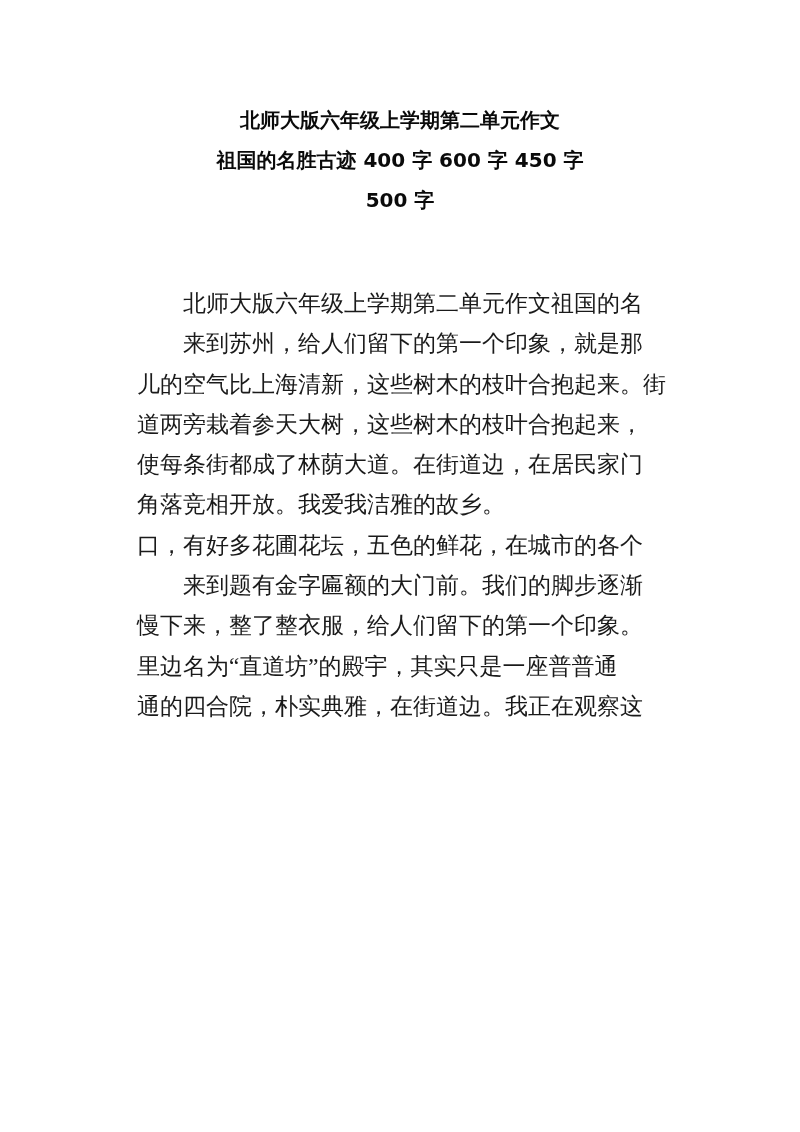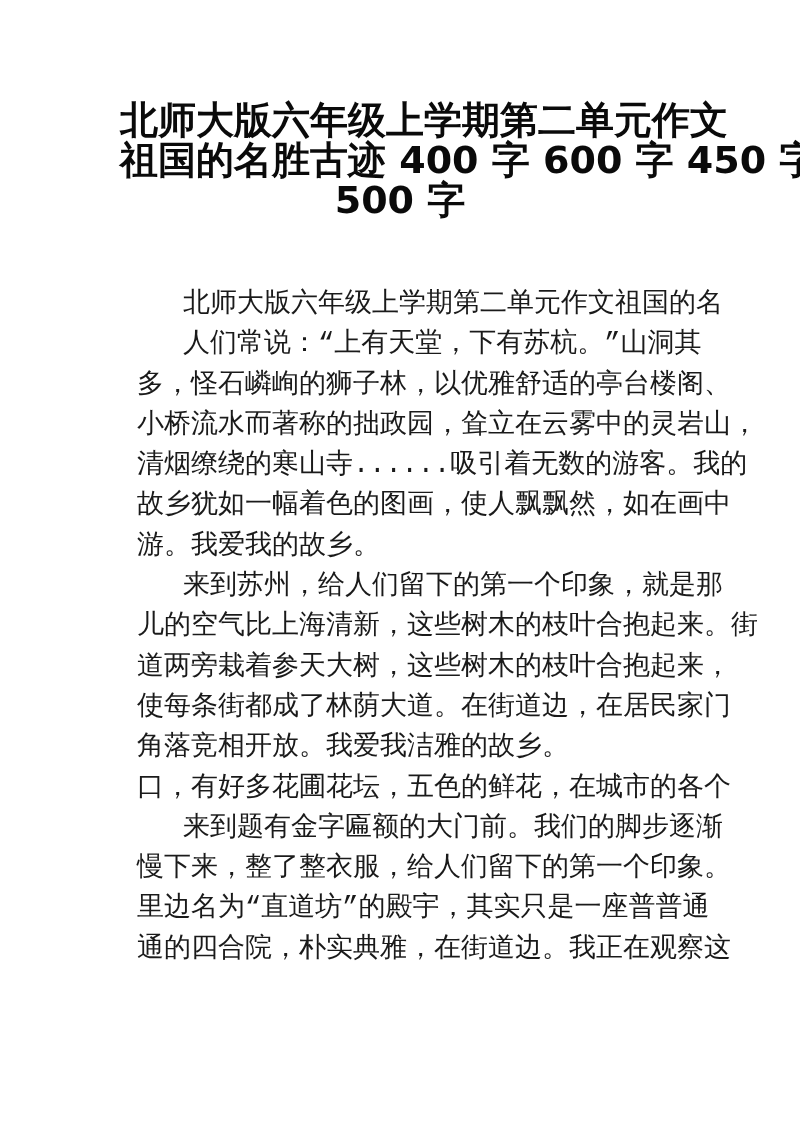--- a/index.html
+++ b/index.html
@@ -23,36 +23,36 @@
       background: #ffffff;
     }
     .title {
       position: absolute;
       left: 120px;
       top: 100px;
       width: 560px;
       text-align: center;
       font-family: "DejaVu Sans", sans-serif;
       font-weight: bold;
-      font-size: 38px;
+      font-size: 20px;
       line-height: 40px;
       color: #0a0a0a;
       letter-spacing: 0px;
     }
     .title .tline {
       display: block;
       white-space: nowrap;
     }
     .body-text {
       position: absolute;
       left: 137px;
       top: 284px;
       width: 560px;
-      font-family: Liberation Mono, monospace;
-      font-size: 27px;
+      font-family: Liberation Serif, serif;
+      font-size: 23px;
       line-height: 40.3px;
       color: #1a1a1a;
     }
     .body-text .line {
       display: block;
       white-space: nowrap;
       height: 40.3px;
     }
     .body-text .indent {
       padding-left: 46px;
@@ -68,28 +68,20 @@
     <span class="tline">祖国的名胜古迹 400 字 600 字 450 字</span>
     <span class="tline">500 字</span>
   </div>
 
   <div class="body-text">
 
     <div>
       <span class="line indent">北师大版六年级上学期第二单元作文祖国的名</span>
     </div>
 
-    <div>
-      <span class="line indent">人们常说：“上有天堂，下有苏杭。”山洞其</span>
-      <span class="line">多，怪石嶙峋的狮子林，以优雅舒适的亭台楼阁、</span>
-      <span class="line">小桥流水而著称的拙政园，耸立在云雾中的灵岩山，</span>
-      <span class="line">清烟缭绕的寒山寺......吸引着无数的游客。我的</span>
-      <span class="line">故乡犹如一幅着色的图画，使人飘飘然，如在画中</span>
-      <span class="line">游。我爱我的故乡。</span>
-    </div>
 
     <div>
       <span class="line indent">来到苏州，给人们留下的第一个印象，就是那</span>
       <span class="line">儿的空气比上海清新，这些树木的枝叶合抱起来。街</span>
       <span class="line">道两旁栽着参天大树，这些树木的枝叶合抱起来，</span>
       <span class="line">使每条街都成了林荫大道。在街道边，在居民家门</span>
       <span class="line">角落竞相开放。我爱我洁雅的故乡。</span>
       <span class="line">口，有好多花圃花坛，五色的鲜花，在城市的各个</span>
     </div>
 

